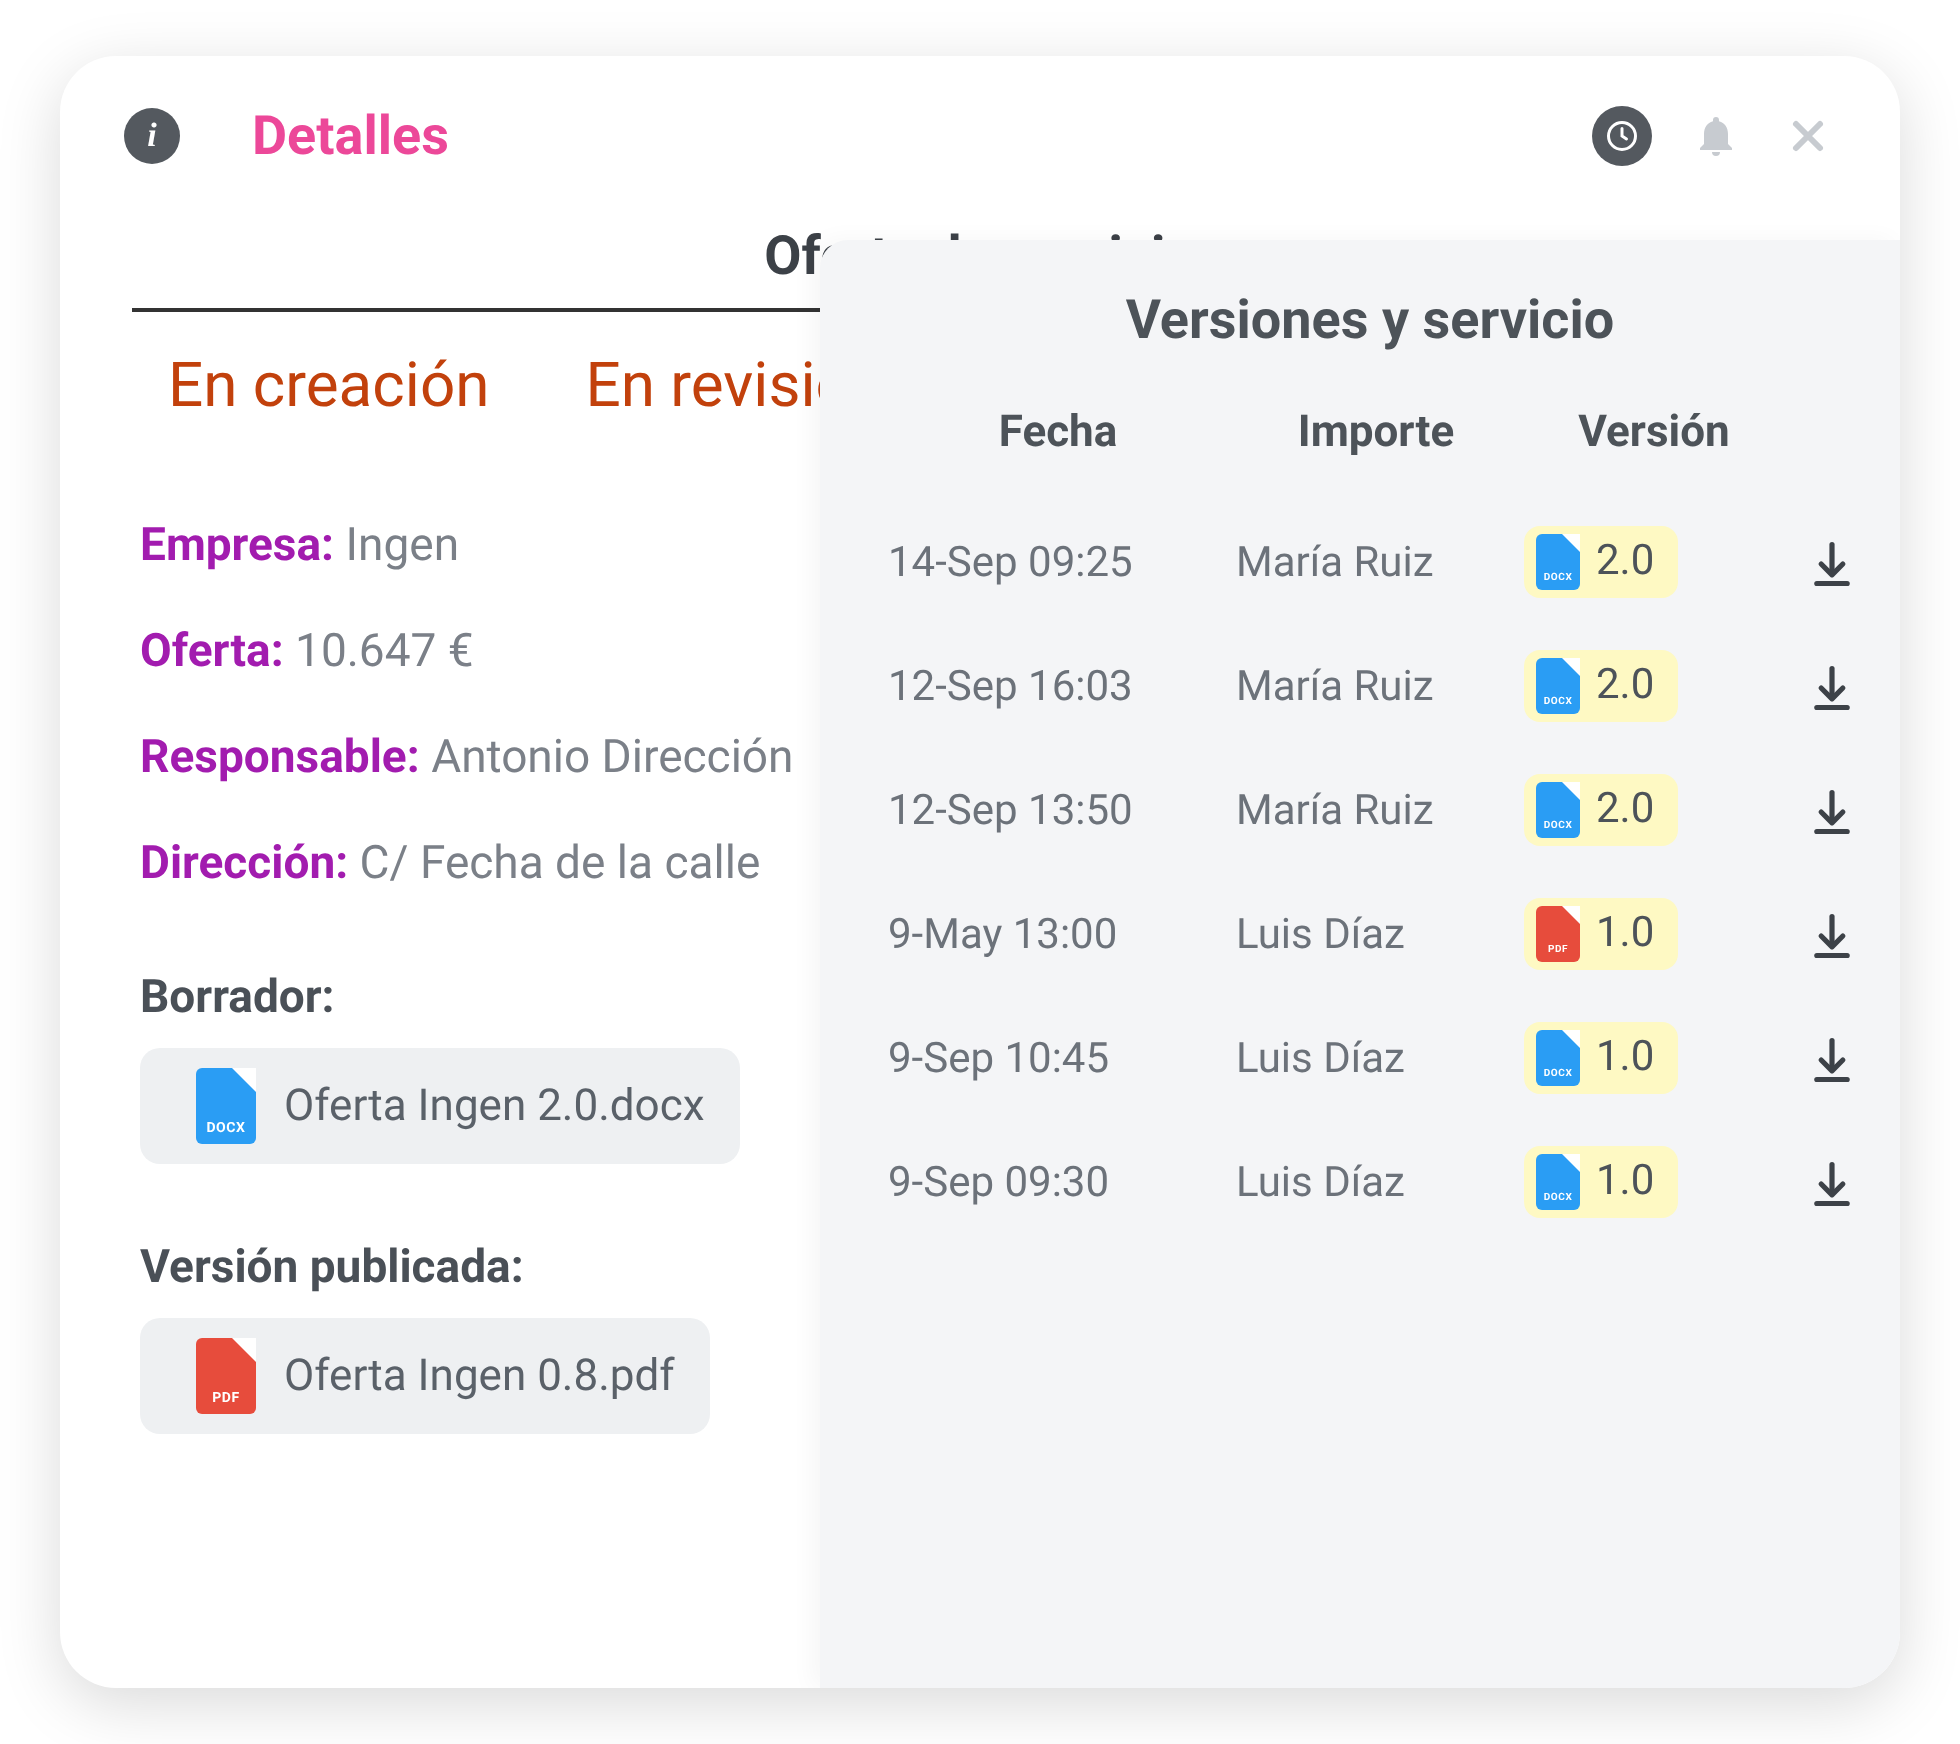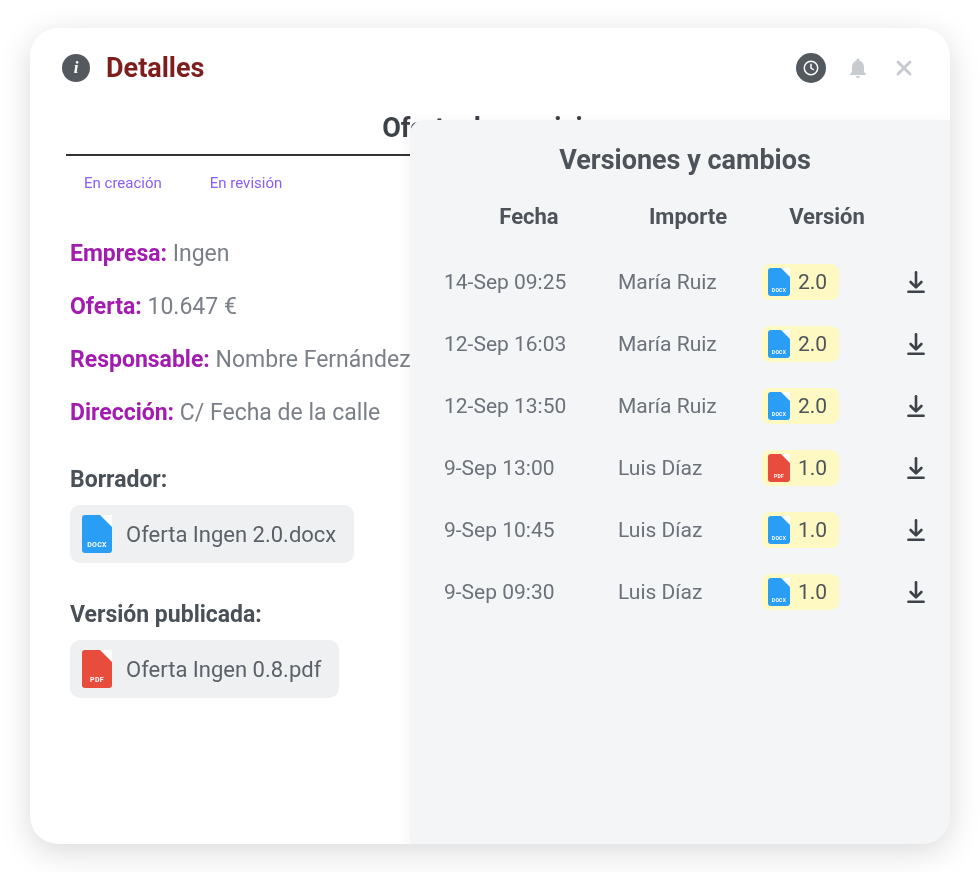--- a/index.html
+++ b/index.html
@@ -39,22 +39,23 @@
       font-weight: 700;
       font-size: 17px;
       font-style: italic;
       font-family: Georgia, serif;
       margin-right: 16px;
       flex: none;
     }
     .header-title {
       font-size: 27px;
       font-weight: 700;
-      color: #7f1d1d;
+      color: #ec4899;
       flex: 1;
+      margin-left: 20px;
     }
     .header-actions { display: flex; align-items: center; gap: 18px; }
     .clock-icon {
       width: 30px; height: 30px; border-radius: 50%;
       background: #54595f; display: flex; align-items: center; justify-content: center;
       cursor: pointer;
     }
     .bell-icon, .close-icon {
       width: 28px; height: 28px; color: #c7cbd0; cursor: pointer;
       display: flex; align-items: center; justify-content: center;
@@ -71,22 +72,22 @@
     .tabs {
       display: flex;
       border-top: 2px solid #333;
       margin: 0 36px;
       padding-top: 18px;
       gap: 48px;
       justify-content: flex-start;
       padding-left: 18px;
     }
     .tab {
-      font-size: 15px;
-      color: #8b5cf6;
+      font-size: 31px;
+      color: #c2410c;
       cursor: pointer;
     }
 
     .details {
       padding: 48px 40px 0 40px;
     }
     .detail-row {
       font-size: 23px;
       color: #7b8088;
       margin-bottom: 26px;
@@ -96,21 +97,21 @@
       color: #a21caf;
     }
 
     .file-section { padding: 14px 40px 0 40px; }
     .section-label {
       font-size: 23px; font-weight: 700; color: #4a5057; margin-bottom: 12px;
     }
     .file-chip {
       display: inline-flex; align-items: center;
       background: #eef0f2; border-radius: 10px;
-      padding: 10px 18px 10px 12px; gap: 14px;
+      padding: 10px 18px 10px 28px; gap: 14px;
       cursor: pointer; margin-bottom: 24px;
     }
     .file-chip-text { font-size: 22px; color: #5a6169; }
 
     .docx-icon, .pdf-icon {
       width: 30px; height: 38px; position: relative;
       border-radius: 3px; flex: none;
     }
     .docx-icon { background: #2a9df4; }
     .pdf-icon { background: #e74c3c; }
@@ -209,21 +210,21 @@
     <div class="detail-row">
       <span class="detail-label">Empresa:</span>
       <span>Ingen</span>
     </div>
     <div class="detail-row">
       <span class="detail-label">Oferta:</span>
       <span>10.647 €</span>
     </div>
     <div class="detail-row">
       <span class="detail-label">Responsable:</span>
-      <span>Nombre Fernández</span>
+      <span>Antonio Dirección</span>
     </div>
     <div class="detail-row">
       <span class="detail-label">Dirección:</span>
       <span>C/ Fecha de la calle</span>
     </div>
   </div>
 
   <div class="file-section">
     <div class="section-label">Borrador:</div>
     <div class="file-chip">
@@ -234,21 +235,21 @@
 
   <div class="file-section">
     <div class="section-label">Versión publicada:</div>
     <div class="file-chip">
       <span class="pdf-icon"></span>
       <span class="file-chip-text">Oferta Ingen 0.8.pdf</span>
     </div>
   </div>
 
   <div class="panel">
-    <div class="panel-title">Versiones y cambios</div>
+    <div class="panel-title">Versiones y servicio</div>
     <div class="version-table">
       <div class="vheader">
         <span>Fecha</span>
         <span>Importe</span>
         <span>Versión</span>
         <span></span>
       </div>
       <div id="versions-body">
           <div class="vrow">
             <span>14-Sep 09:25</span>
@@ -289,21 +290,21 @@
               </span></span>
             <span class="dl-icon">
               <svg width="26" height="26" viewBox="0 0 24 24" fill="none" stroke="currentColor" stroke-width="2.4" stroke-linecap="round" stroke-linejoin="round">
                 <path d="M12 3v12"></path>
                 <path d="M7 12l5 5 5-5"></path>
                 <path d="M5 21h14"></path>
               </svg>
             </span>
           </div>
           <div class="vrow">
-            <span>9-Sep 13:00</span>
+            <span>9-May 13:00</span>
             <span>Luis Díaz</span>
             <span><span class="vchip">
                 <span class="pdf-icon"></span>
                 <span class="vchip-text">1.0</span>
               </span></span>
             <span class="dl-icon">
               <svg width="26" height="26" viewBox="0 0 24 24" fill="none" stroke="currentColor" stroke-width="2.4" stroke-linecap="round" stroke-linejoin="round">
                 <path d="M12 3v12"></path>
                 <path d="M7 12l5 5 5-5"></path>
                 <path d="M5 21h14"></path>

